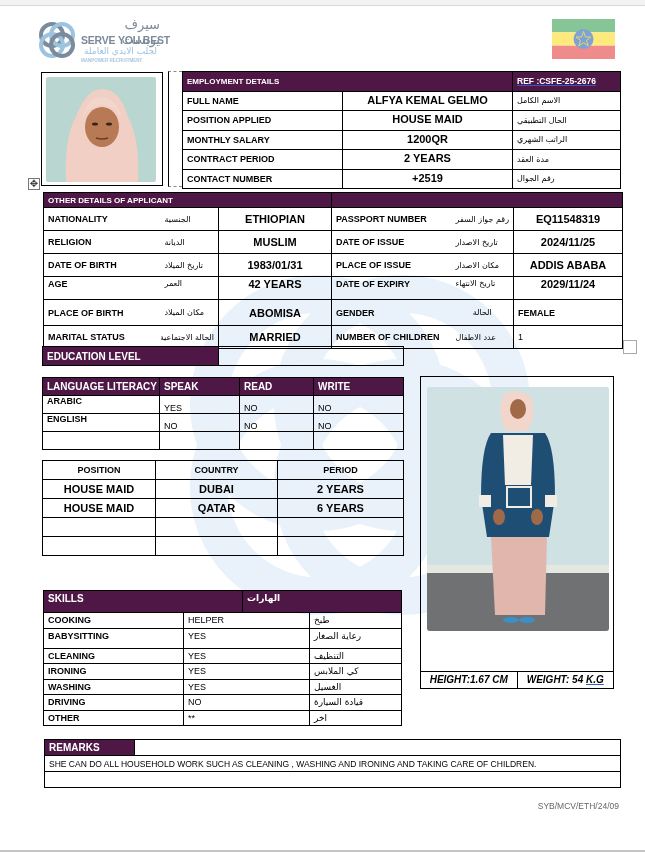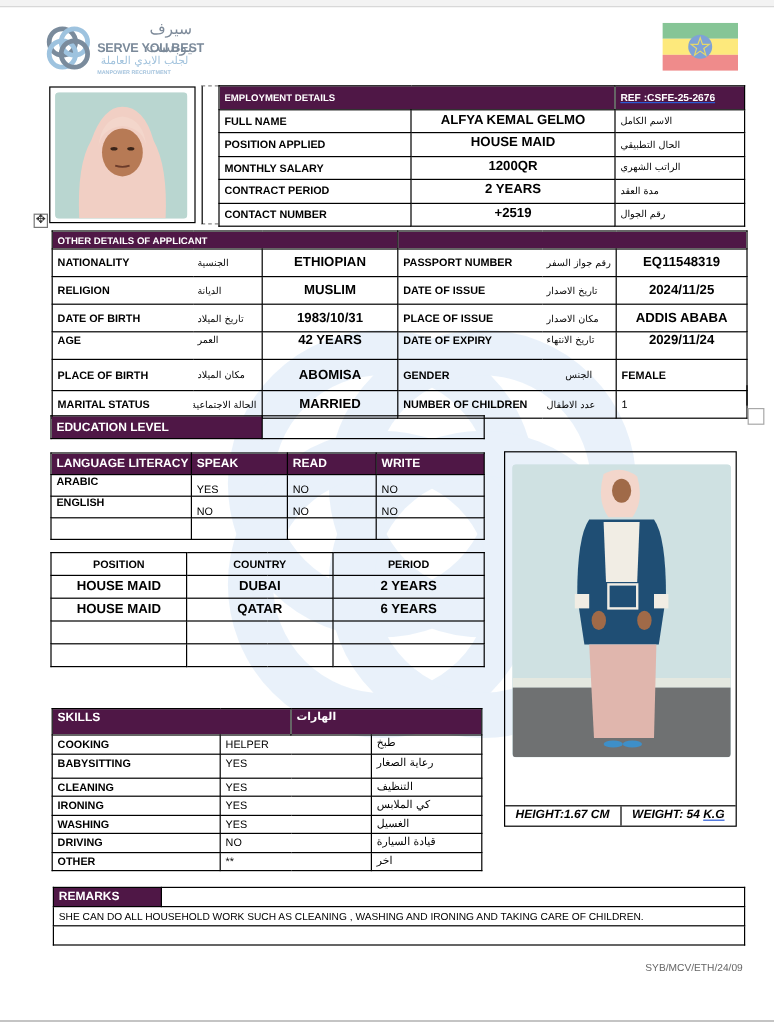--- a/index.html
+++ b/index.html
@@ -188,39 +188,39 @@
     <td class="lbl" style="border-right:none">RELIGION</td>
     <td class="ar" style="border-left:none">الديانة</td>
     <td class="val">MUSLIM</td>
     <td class="lbl" style="border-right:none">DATE OF ISSUE</td>
     <td class="ar" style="border-left:none">تاريخ الاصدار</td>
     <td class="val">2024/11/25</td>
   </tr>
   <tr>
     <td class="lbl" style="border-right:none;height:20px">DATE OF BIRTH</td>
     <td class="ar" style="border-left:none">تاريخ الميلاد</td>
-    <td class="val">1983/10/31</td>
+    <td class="val">1983/01/31</td>
     <td class="lbl" style="border-right:none">PLACE OF ISSUE</td>
     <td class="ar" style="border-left:none">مكان الاصدار</td>
     <td class="val">ADDIS ABABA</td>
   </tr>
   <tr>
     <td class="lbl" style="border-right:none;vertical-align:top;padding-top:2px">AGE</td>
     <td class="ar" style="border-left:none;vertical-align:top;padding-top:2px">العمر</td>
     <td class="val" style="vertical-align:top;padding-top:1px">42 YEARS</td>
     <td class="lbl" style="border-right:none;vertical-align:top;padding-top:2px">DATE OF EXPIRY</td>
     <td class="ar" style="border-left:none;vertical-align:top;padding-top:2px">تاريخ الانتهاء</td>
     <td class="val" style="vertical-align:top;padding-top:1px">2029/11/24</td>
   </tr>
   <tr>
     <td class="lbl" style="border-right:none;height:26px">PLACE OF BIRTH</td>
     <td class="ar" style="border-left:none">مكان الميلاد</td>
     <td class="val">ABOMISA</td>
     <td class="lbl" style="border-right:none">GENDER</td>
-    <td class="ar" style="border-left:none;text-align:center">الجنس</td>
+    <td class="ar" style="border-left:none;text-align:center">الحالة</td>
     <td class="lbl">FEMALE</td>
   </tr>
   <tr>
     <td class="lbl" style="border-right:none;height:18px">MARITAL STATUS</td>
     <td class="ar" style="border-left:none">الحالة الاجتماعية</td>
     <td class="val">MARRIED</td>
     <td class="lbl" style="border-right:none">NUMBER OF CHILDREN</td>
     <td class="ar" style="border-left:none">عدد الاطفال</td>
     <td style="font-size:9px">1</td>
   </tr>

